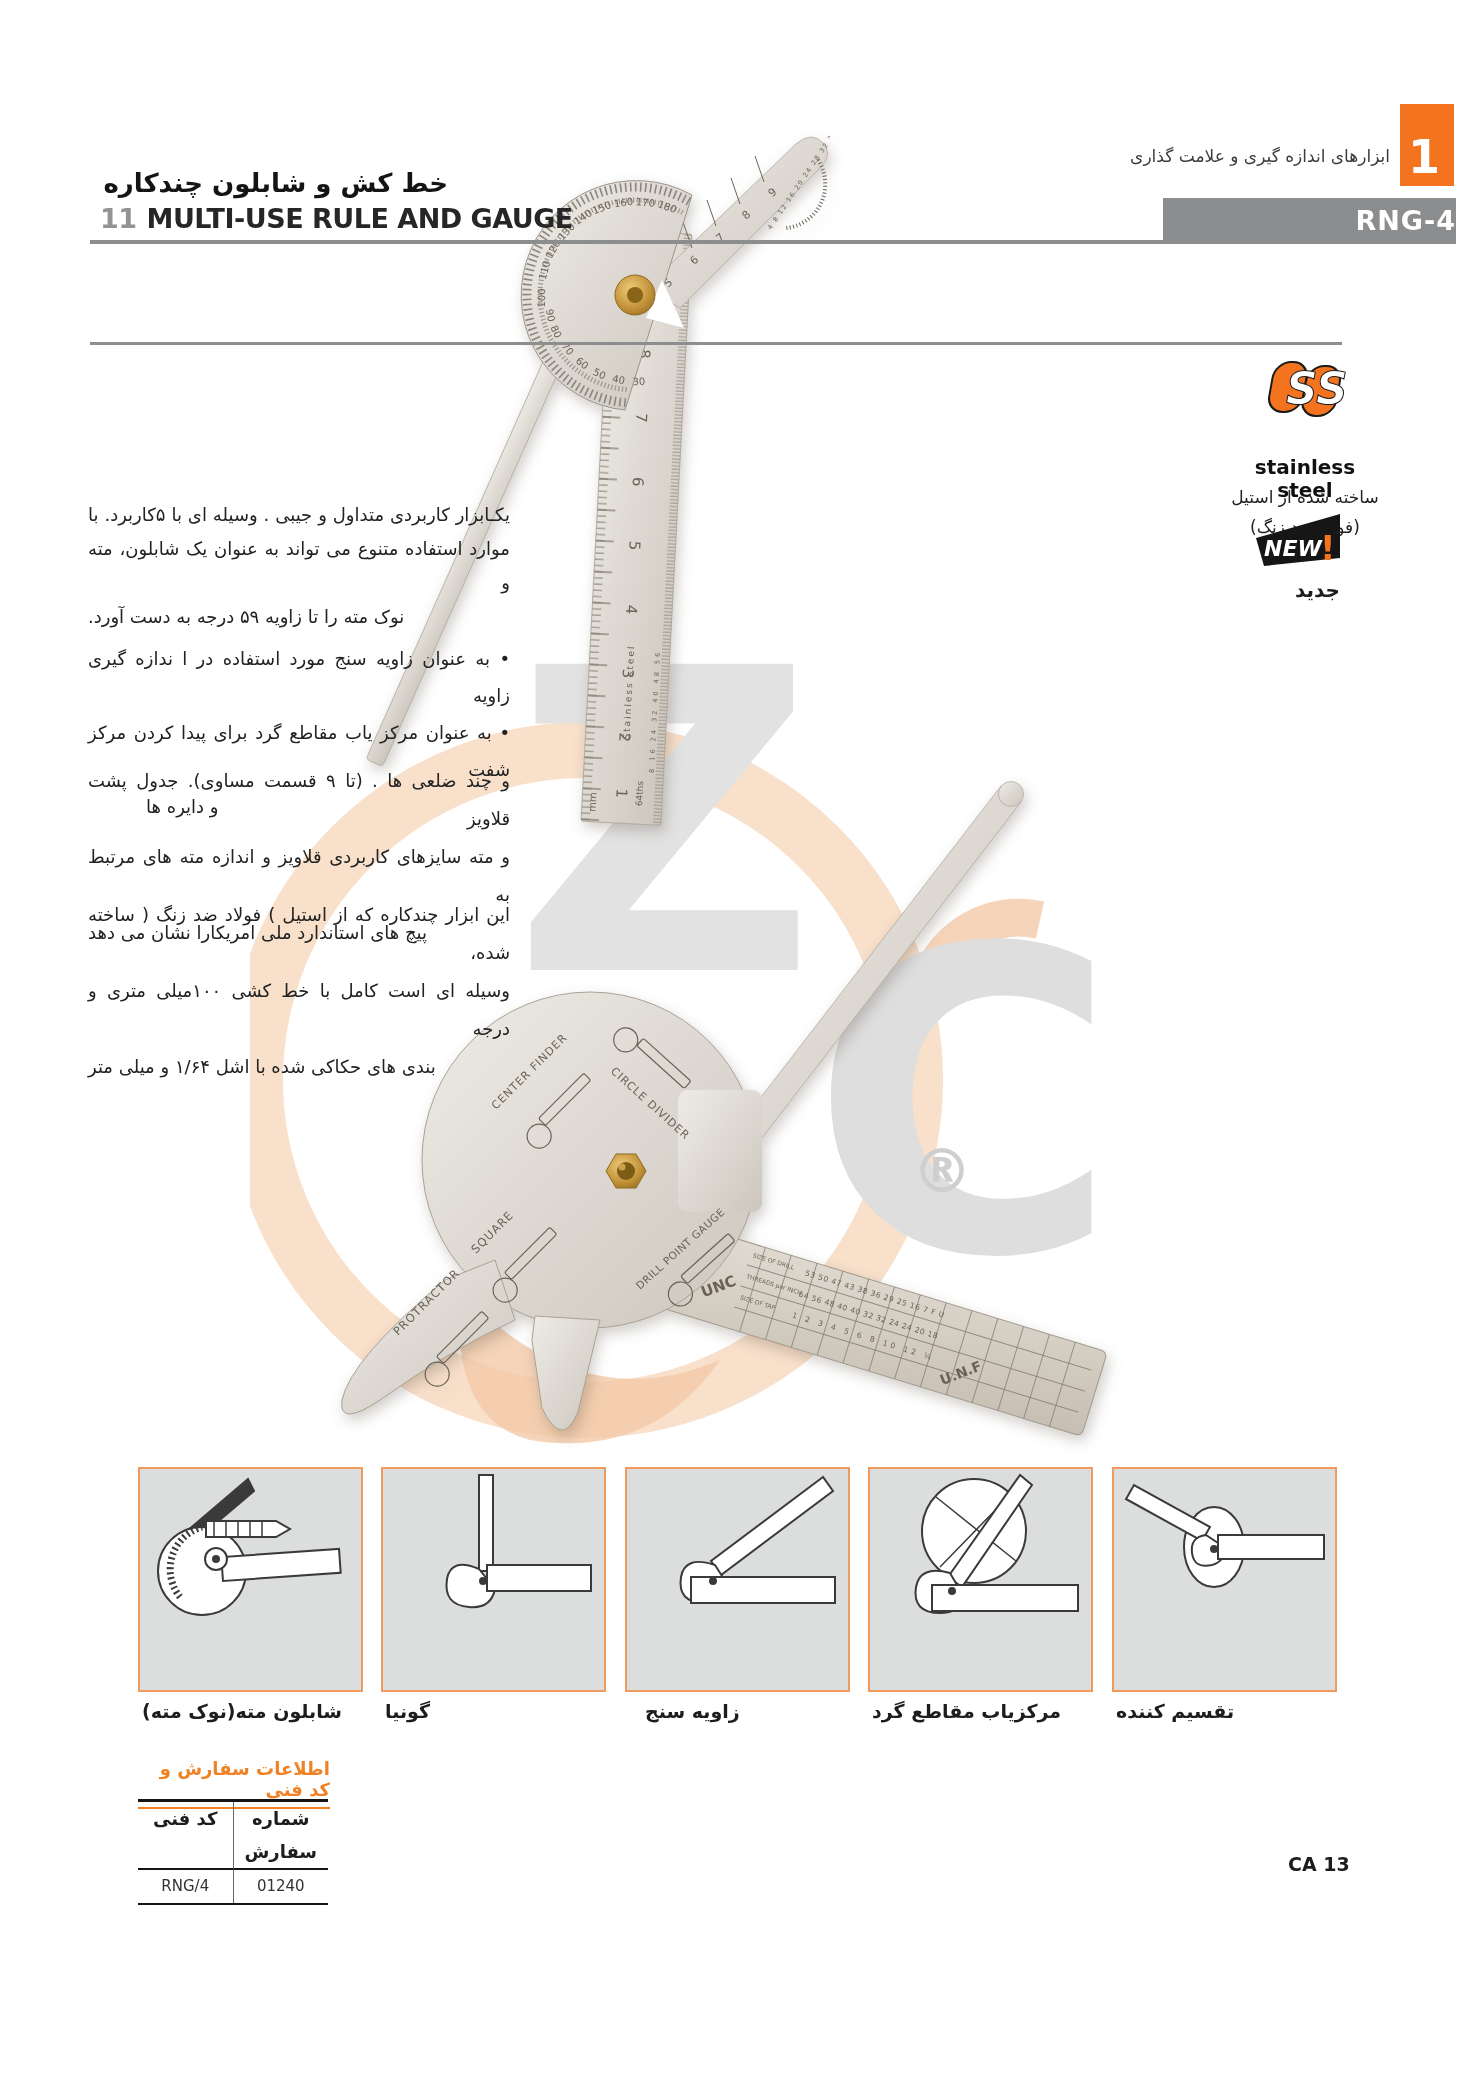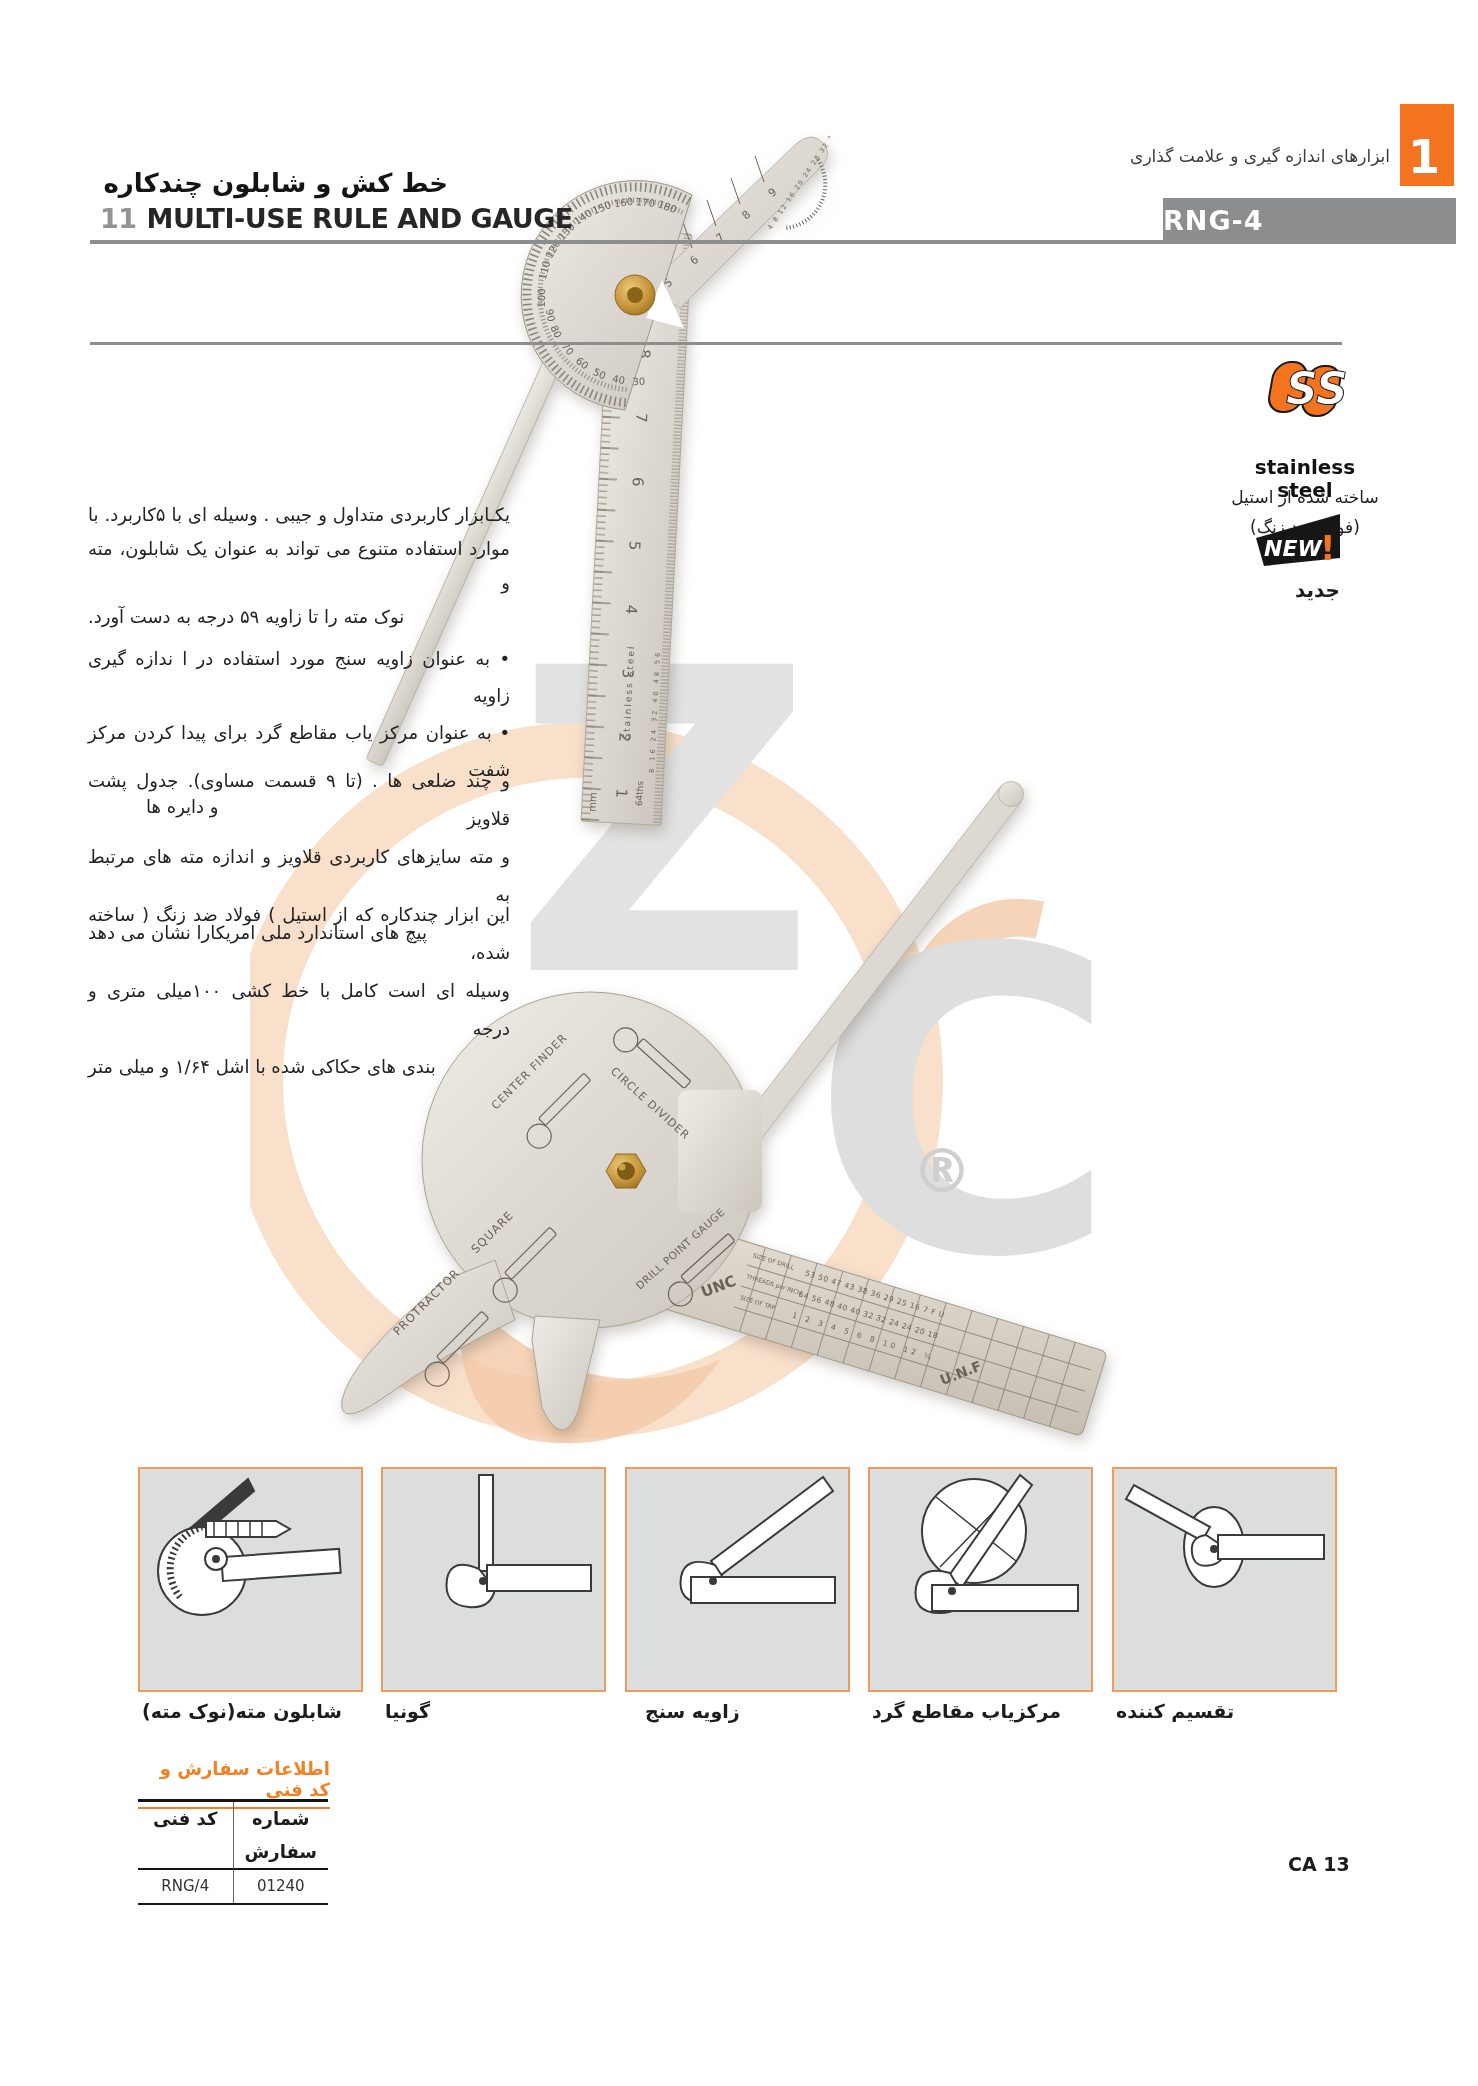--- a/index.html
+++ b/index.html
@@ -10,21 +10,21 @@
   .chapter-tab{left:1400px;top:104px;width:54px;height:82px;background:#f3731f;}
   .chapter-tab span{position:absolute;left:0;right:6px;bottom:2px;text-align:center;
         color:#fff;font-size:46px;font-weight:bold;}
   .chapter-title{left:860px;top:146px;width:530px;text-align:right;font-size:17px;color:#3d3d3c;}
   .title-fa{left:100px;top:168px;width:348px;text-align:right;font-size:26px;font-weight:bold;color:#141414;}
   .title-en{left:100px;top:203px;font-size:27px;font-weight:bold;letter-spacing:-0.5px;color:#262626;white-space:nowrap;}
   .title-en .idx{color:#919396;margin-right:10px;}
   .rule1{left:90px;top:240px;width:1366px;height:4px;background:#8b8d8f;}
   .rule2{left:90px;top:342px;width:1252px;height:3px;background:#8b8d8f;}
   .model-badge{left:1163px;top:198px;width:293px;height:46px;background:#8b8d8f;color:#fff;
-        font-size:27px;font-weight:bold;text-align:left;line-height:46px;letter-spacing:1px;}
+        font-size:27px;font-weight:bold;text-align:right;line-height:46px;letter-spacing:1px;}
   
   .ss-logo{left:1262px;top:358px;}
   .ss-caption{left:1185px;top:424px;width:240px;text-align:center;font-weight:bold;font-size:20px;line-height:23px;color:#111;margin-top:32px;}
   .fa-steel{left:1185px;top:482px;width:240px;text-align:center;font-size:17px;line-height:30px;color:#222;}
   .new-badge{left:1256px;top:514px;}
   .fa-new{left:1256px;top:578px;width:84px;font-size:20px;font-weight:bold;}
   
   .desc{left:88px;width:422px;font-size:18px;color:#222;}
   .desc div{direction:rtl;}
   .full{text-align:justify;text-align-last:justify;}

